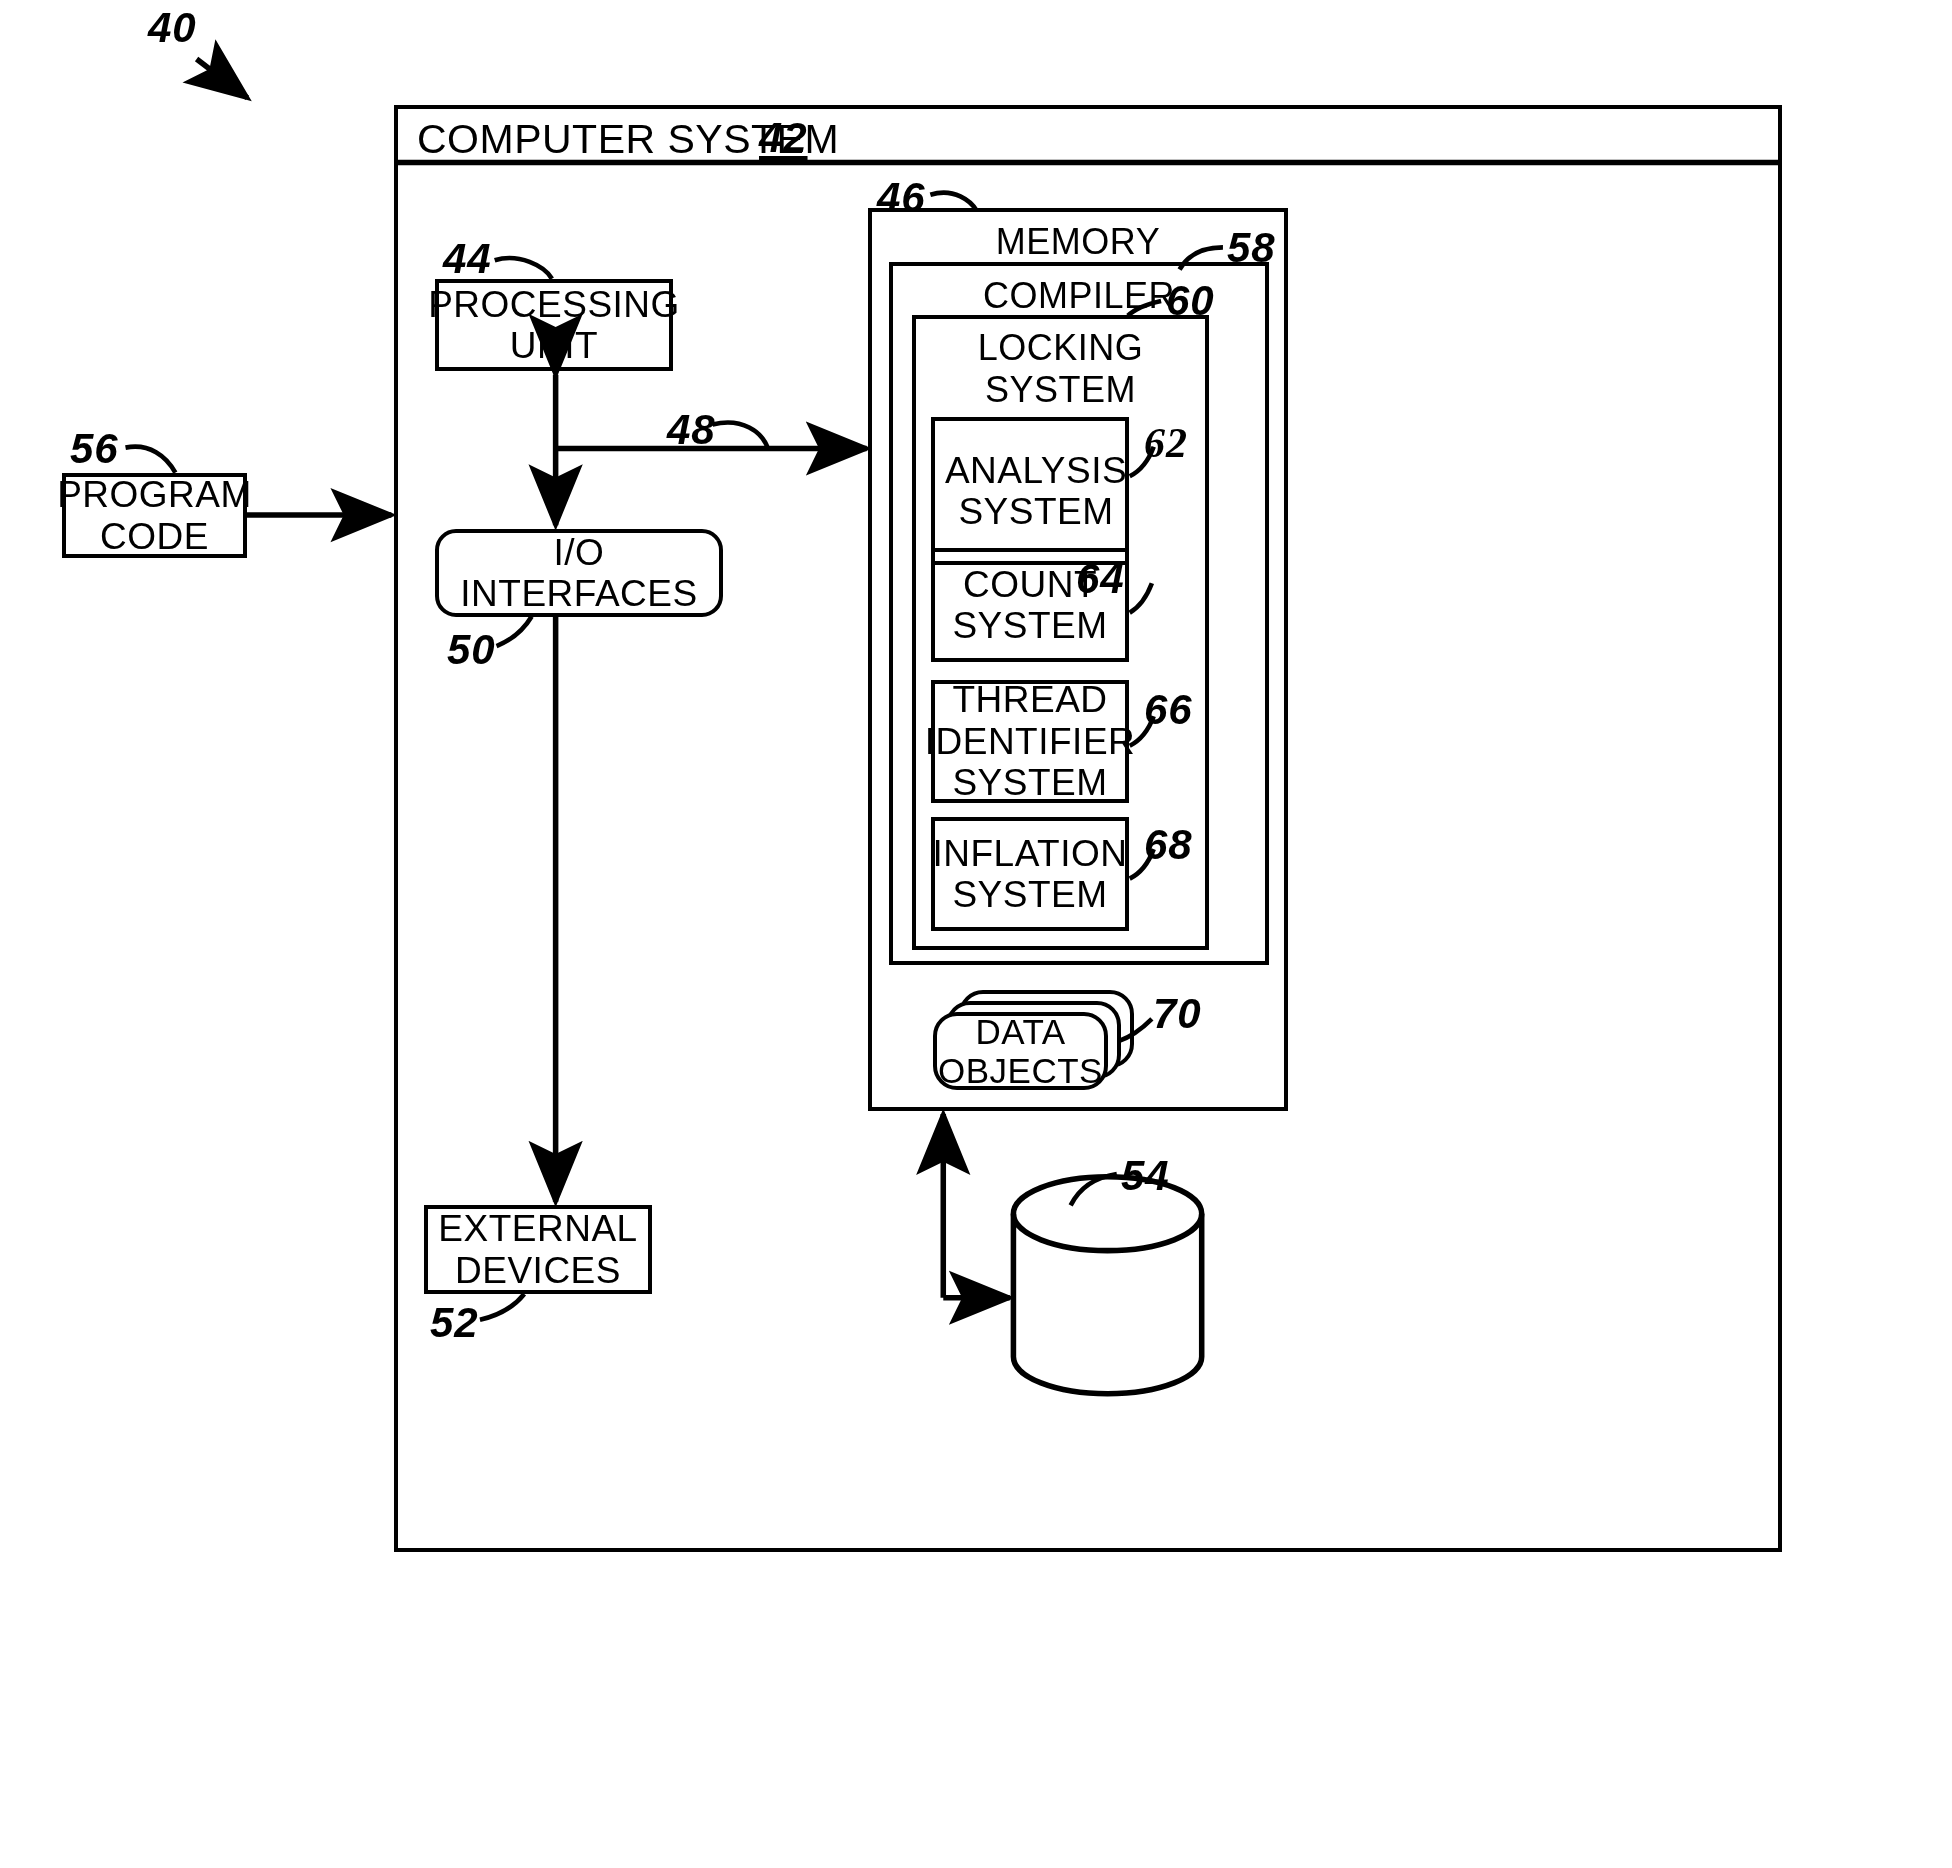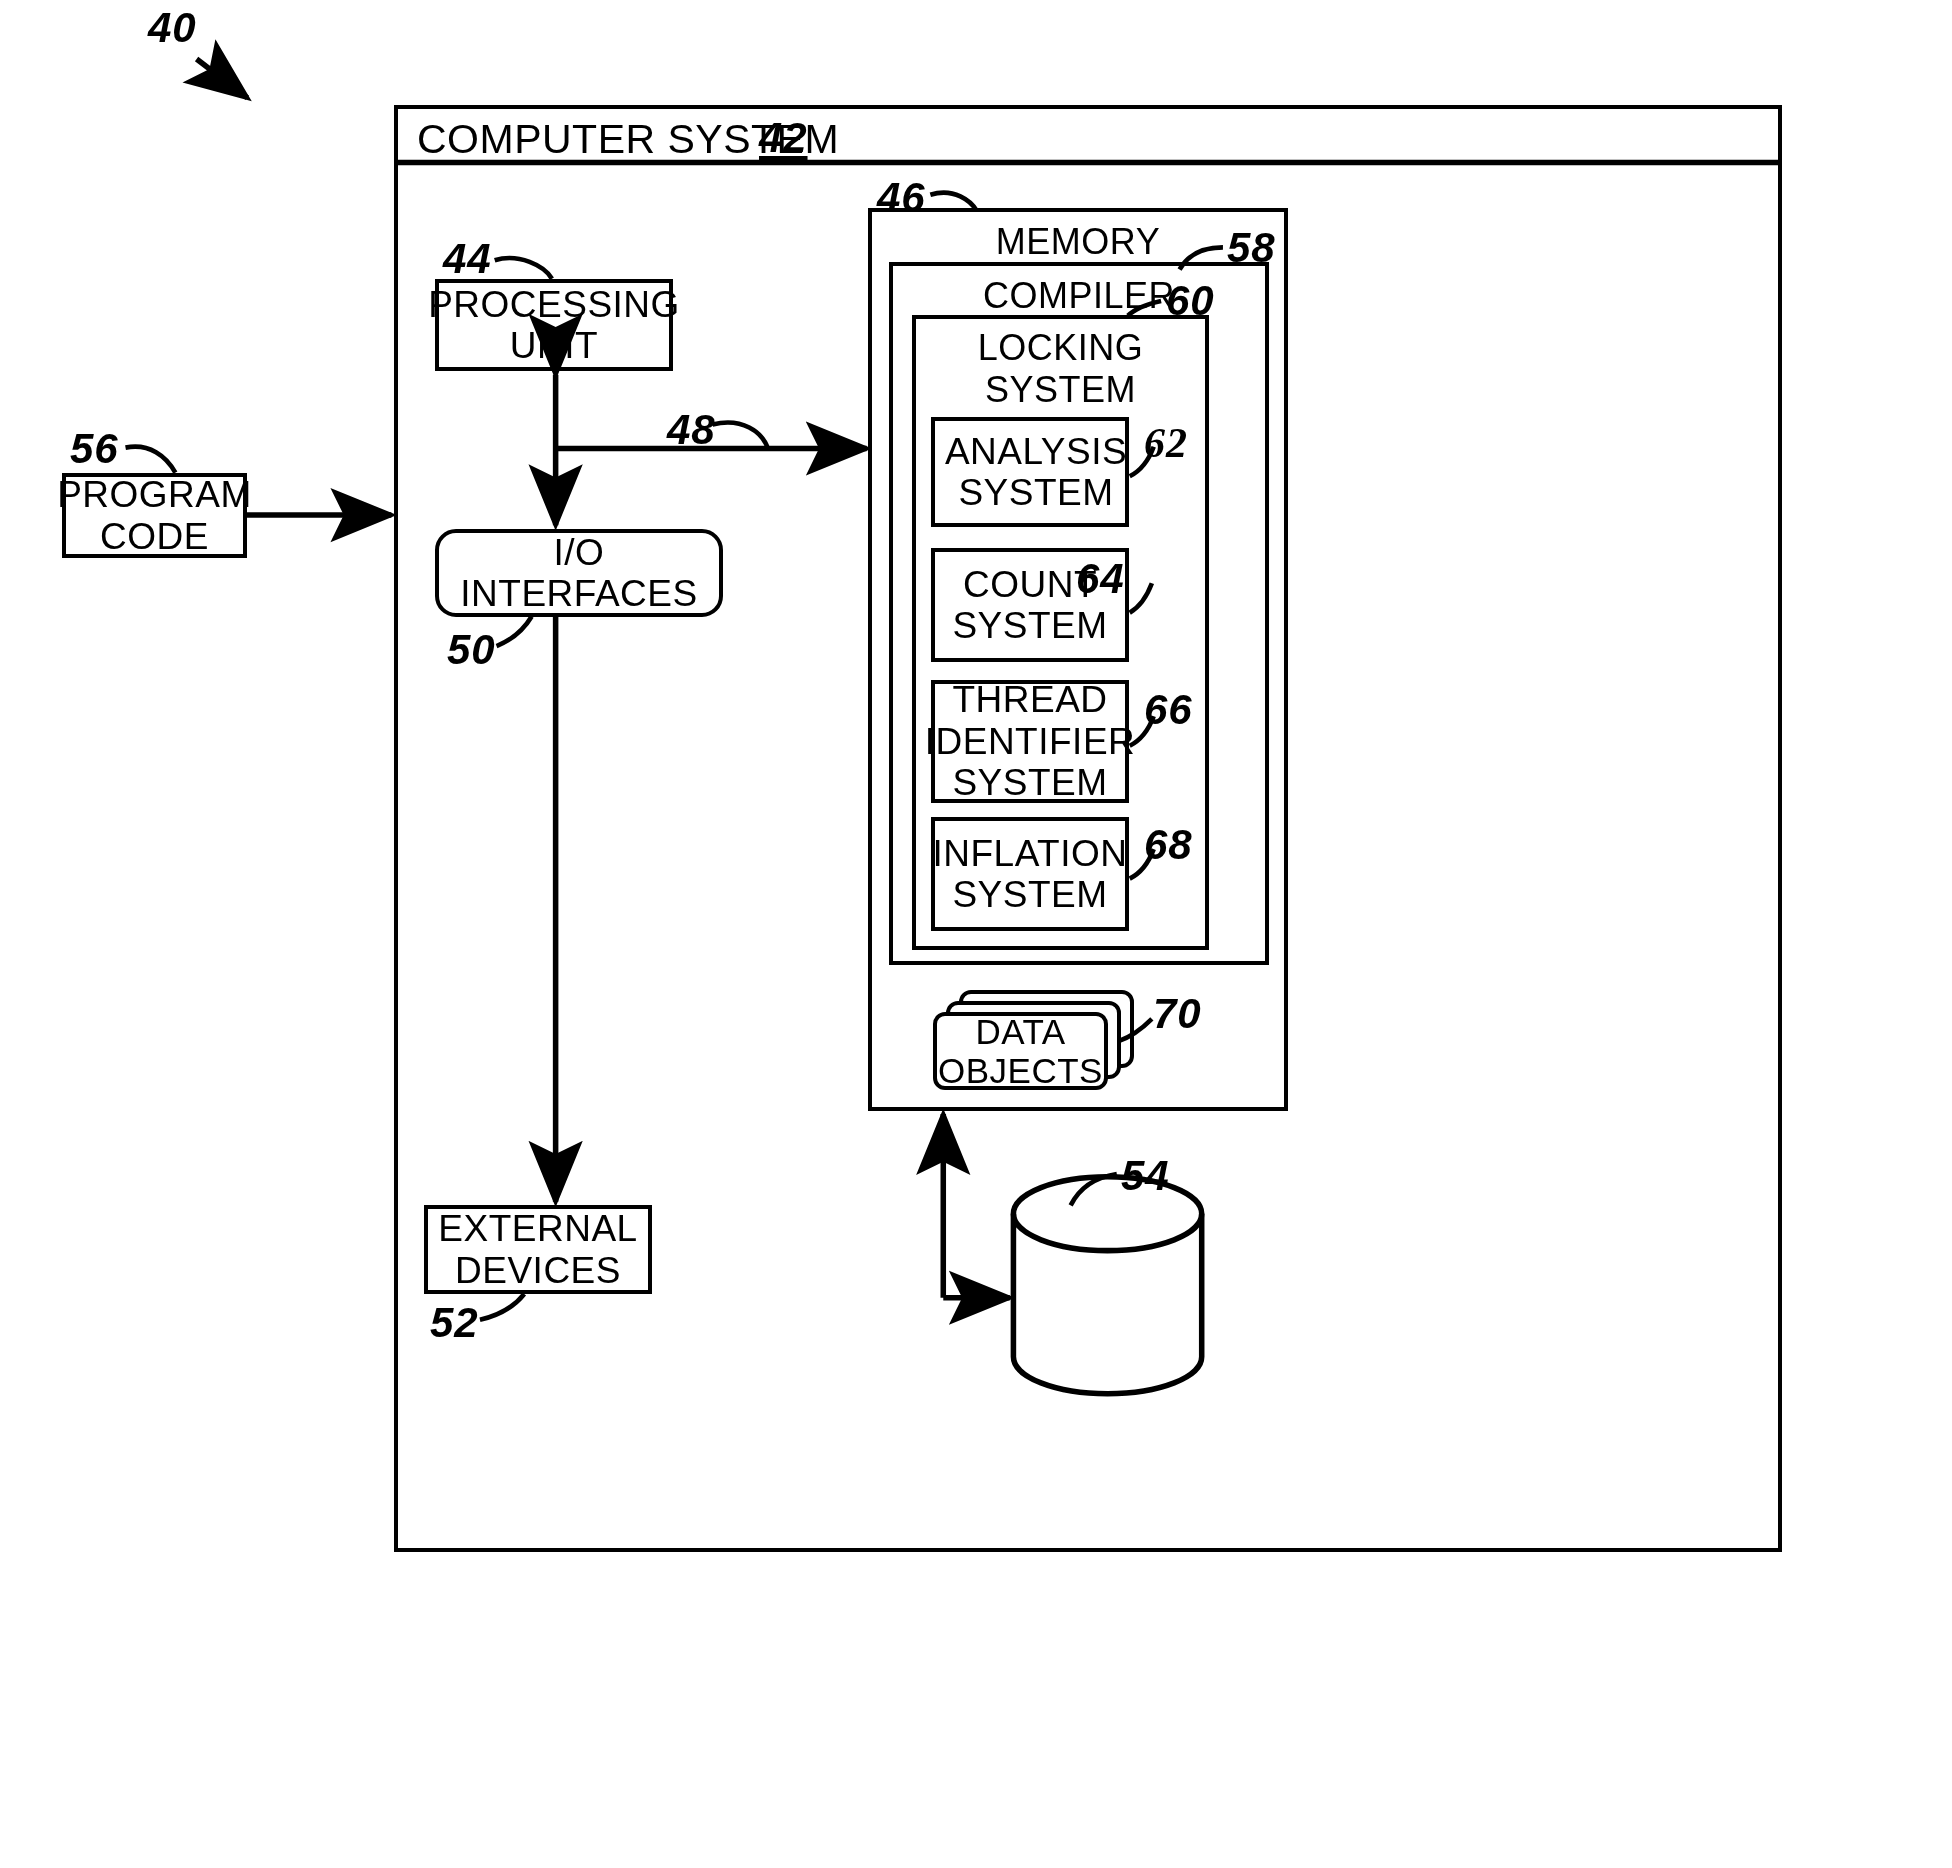--- a/index.html
+++ b/index.html
@@ -11,21 +11,21 @@
        box-sizing:border-box;}
   .boxlabel{font-size:37px;line-height:1.12;letter-spacing:0.5px;white-space:pre-line;}
   .ref{position:absolute;font-style:italic;font-weight:bold;font-size:42px;
        letter-spacing:0.9px;}
   .ref.underlined{text-decoration:underline;text-underline-offset:3.7px;}
   .plain{position:absolute;font-size:36px;letter-spacing:0.5px;white-space:pre-line;
          text-align:center;}
   svg.overlay{position:absolute;left:0;top:0;width:1953px;height:1869px;
               pointer-events:none;}
   .stackwrap{position:absolute;}
-  .stackcard{position:absolute;border:4.6px solid #000;border-radius:12px;background:#fff;
+  .stackcard{position:absolute;border:4.6px solid #000;border-radius:24px;background:#fff;
              box-sizing:border-box;}
   .stackcard.front{display:flex;align-items:center;justify-content:center;text-align:center;}
 </style>
 </head>
 <body>
 
 <div id="canvas">
 
   <div class="ref" style="left:148px;top:3.7px;">40</div>
 
@@ -64,21 +64,21 @@
   <div class="ref" style="left:1227px;top:224px;">58</div>
 
   <div class="box" style="left:889px;top:262px;width:380px;height:703px;"></div>
   <div class="plain" style="left:889px;top:275px;width:380px;">COMPILER</div>
   <div class="ref" style="left:1166px;top:277px;">60</div>
 
   <div class="box" style="left:912px;top:315px;width:297px;height:635px;"></div>
   <div class="plain" style="left:912px;top:327px;width:297px;">LOCKING
 SYSTEM</div>
 
-  <div class="box" style="left:931px;top:417px;width:198px;height:110px;padding-left:12px;">
+  <div class="box" style="left:931px;top:417px;width:198px;height:148px;padding-left:12px;">
     <span class="boxlabel">ANALYSIS
 SYSTEM</span>
   </div>
   <div class="ref" style="left:1144px;top:419px;font-family:Liberation Serif, serif;">62</div>
 
   <div class="box" style="left:931px;top:548px;width:198px;height:114px;">
     <span class="boxlabel">COUNT
 SYSTEM</span>
   </div>
   <div class="ref" style="left:1076px;top:555px;">64</div>

